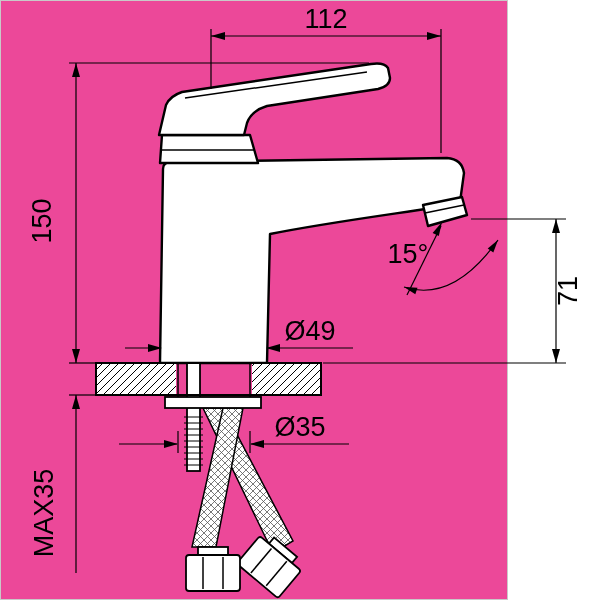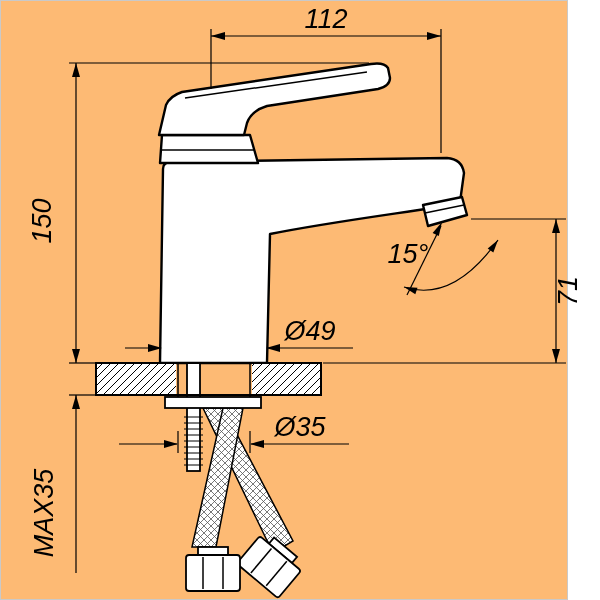--- a/index.html
+++ b/index.html
@@ -1,20 +1,19 @@
 <!DOCTYPE html>
 <html><head>
 <meta charset="utf-8">
 <style>
   html,body{margin:0;padding:0;background:#fff;}
   .canvas{
-    position:relative;width:568px;height:600px;box-sizing:border-box;
-    background:#fdba74;border:1px solid #c9c9c9;
+    position:relative;width:508px;height:600px;box-sizing:border-box;
+    background:#ec4899;border:1px solid #c9c9c9;
     font-family:"Liberation Sans", sans-serif;
-    font-style:italic;
   }
   svg{display:block;}
   .outline{fill:#ffffff;stroke:#000;stroke-width:2.4;stroke-linejoin:round;}
   .thin{stroke:#000;stroke-width:1.5;fill:none;}
   .dim{stroke:#000;stroke-width:1.2;fill:none;}
   .arrow{fill:#000;stroke:none;}
   .dimtext{font-family:"Liberation Sans",sans-serif;font-size:27px;fill:#000;}
   .hw{fill:#ffffff;stroke:#000;stroke-width:1.8;}
 </style>
 </head>

